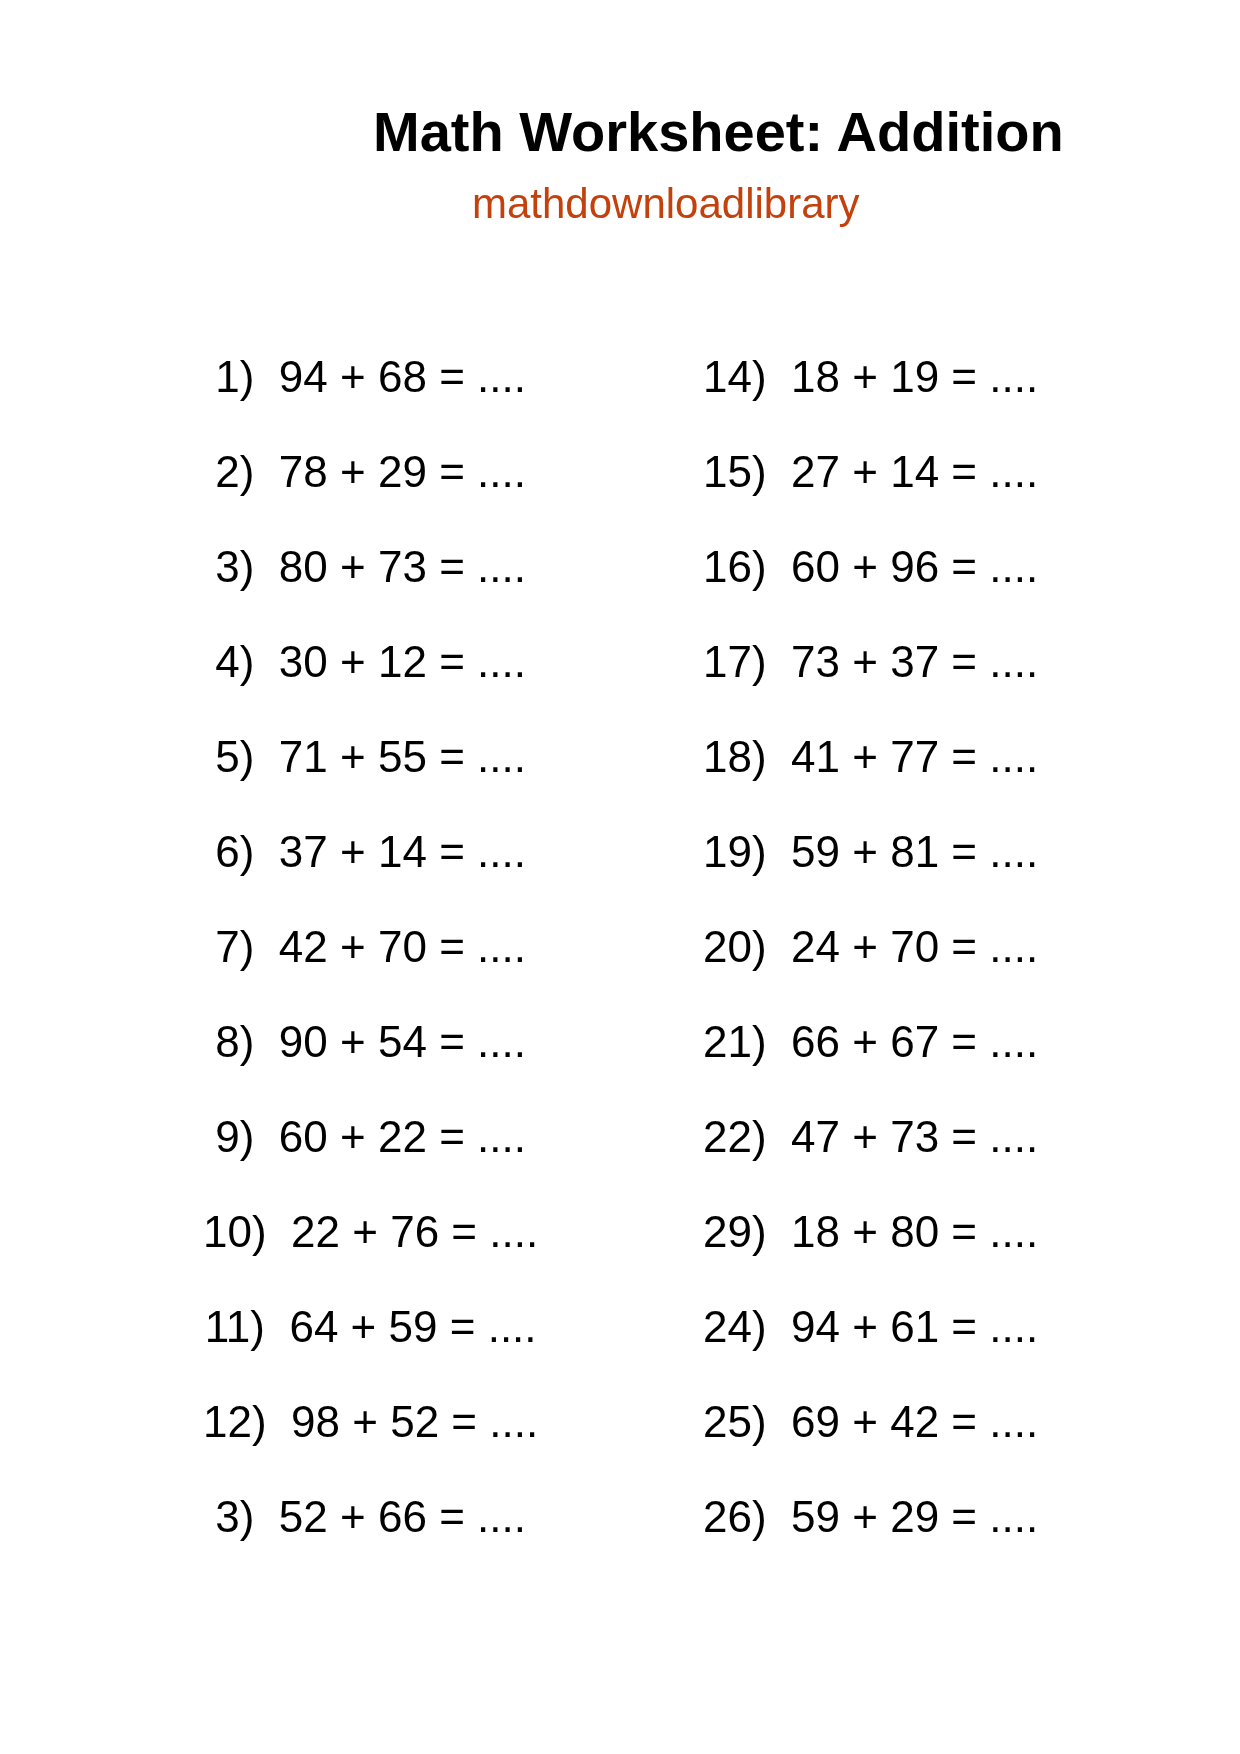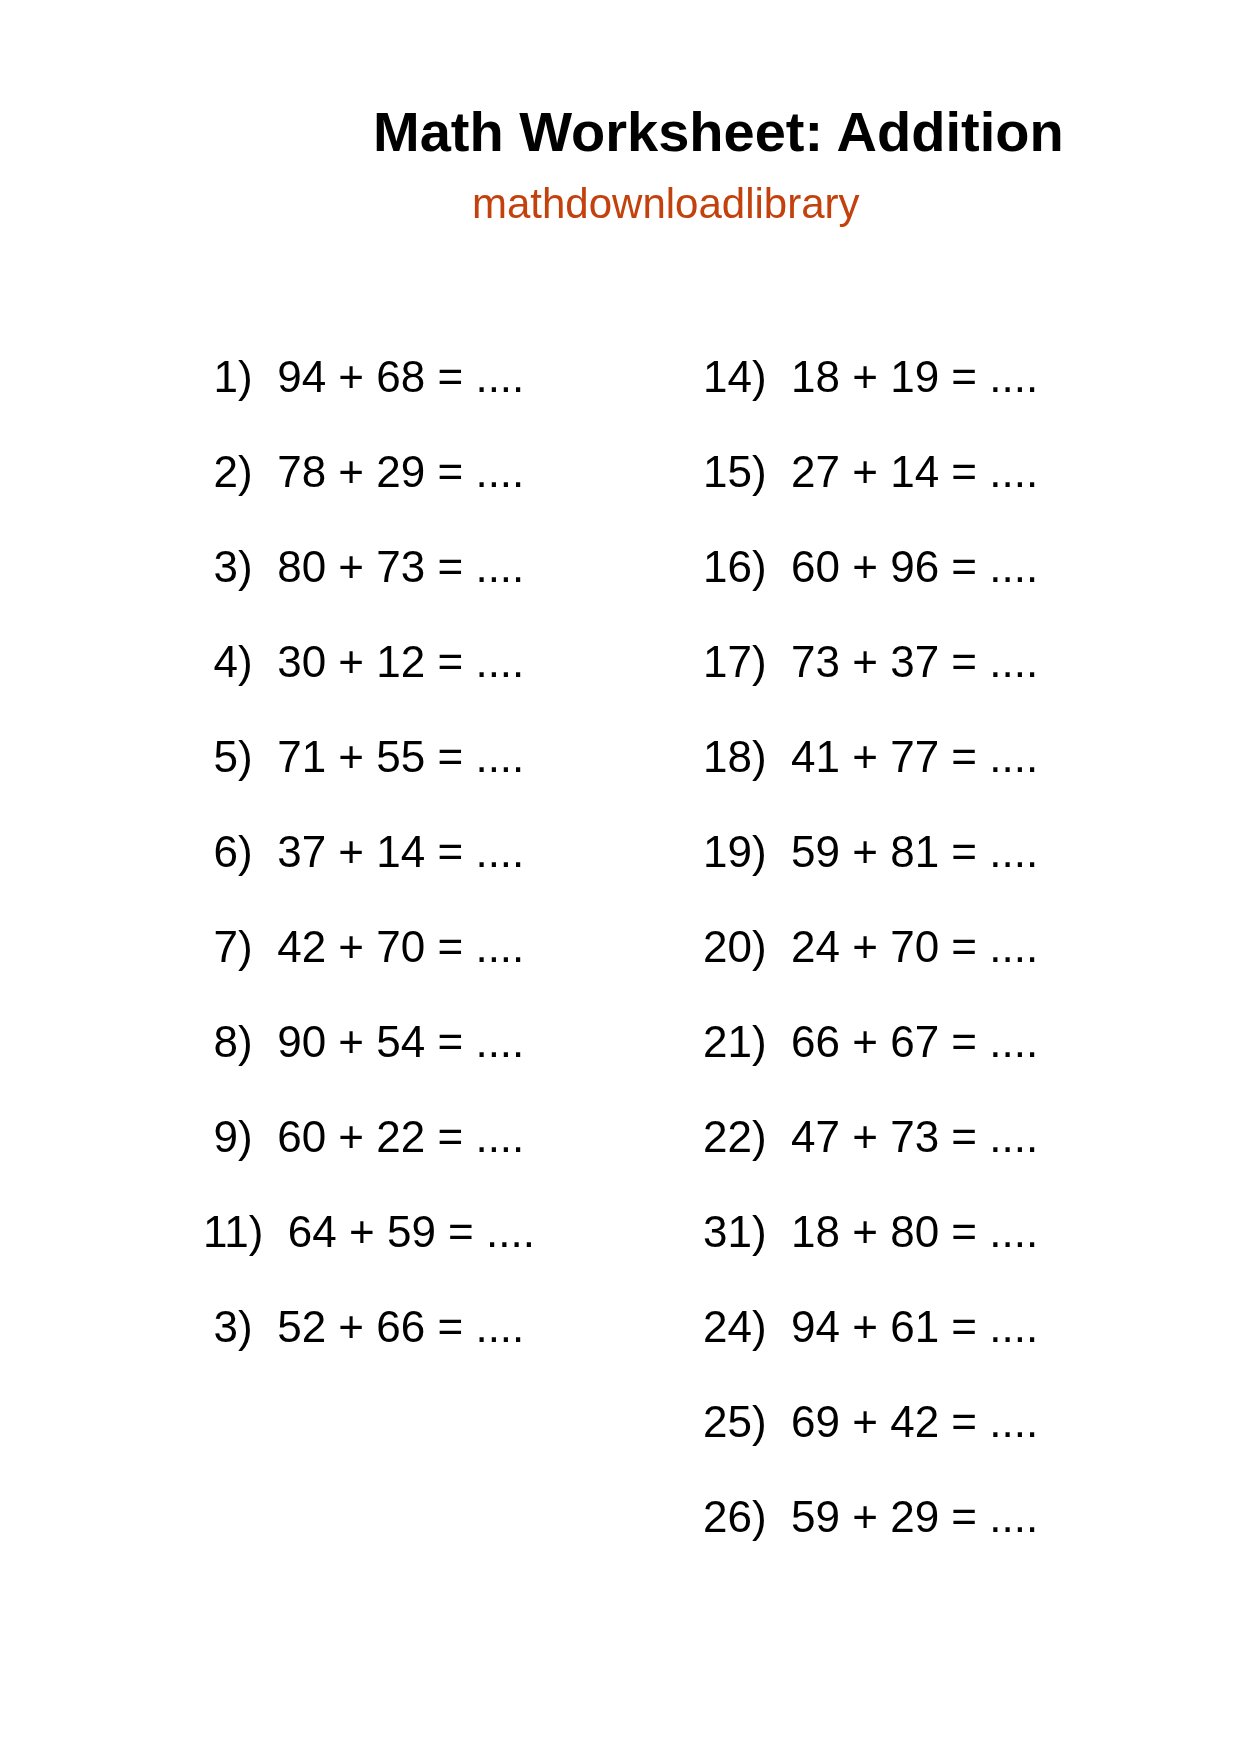--- a/index.html
+++ b/index.html
@@ -57,30 +57,32 @@
 <div class="column left">
     <div class="problem"><span>1)</span>  <span>94</span> <span>+</span> <span>68</span> <span>=</span> <span>....</span></div>
     <div class="problem"><span>2)</span>  <span>78</span> <span>+</span> <span>29</span> <span>=</span> <span>....</span></div>
     <div class="problem"><span>3)</span>  <span>80</span> <span>+</span> <span>73</span> <span>=</span> <span>....</span></div>
     <div class="problem"><span>4)</span>  <span>30</span> <span>+</span> <span>12</span> <span>=</span> <span>....</span></div>
     <div class="problem"><span>5)</span>  <span>71</span> <span>+</span> <span>55</span> <span>=</span> <span>....</span></div>
     <div class="problem"><span>6)</span>  <span>37</span> <span>+</span> <span>14</span> <span>=</span> <span>....</span></div>
     <div class="problem"><span>7)</span>  <span>42</span> <span>+</span> <span>70</span> <span>=</span> <span>....</span></div>
     <div class="problem"><span>8)</span>  <span>90</span> <span>+</span> <span>54</span> <span>=</span> <span>....</span></div>
     <div class="problem"><span>9)</span>  <span>60</span> <span>+</span> <span>22</span> <span>=</span> <span>....</span></div>
+    <div class="problem"><span>10)</span>  <span>22</span> <span>+</span> <span>76</span> <span>=</span> <span>....</span></div>
     <div class="problem"><span>11)</span>  <span>64</span> <span>+</span> <span>59</span> <span>=</span> <span>....</span></div>
+    <div class="problem"><span>12)</span>  <span>98</span> <span>+</span> <span>52</span> <span>=</span> <span>....</span></div>
     <div class="problem"><span>3)</span>  <span>52</span> <span>+</span> <span>66</span> <span>=</span> <span>....</span></div>
   </div>
 <div class="column right">
     <div class="problem"><span>14)</span>  <span>18</span> <span>+</span> <span>19</span> <span>=</span> <span>....</span></div>
     <div class="problem"><span>15)</span>  <span>27</span> <span>+</span> <span>14</span> <span>=</span> <span>....</span></div>
     <div class="problem"><span>16)</span>  <span>60</span> <span>+</span> <span>96</span> <span>=</span> <span>....</span></div>
     <div class="problem"><span>17)</span>  <span>73</span> <span>+</span> <span>37</span> <span>=</span> <span>....</span></div>
     <div class="problem"><span>18)</span>  <span>41</span> <span>+</span> <span>77</span> <span>=</span> <span>....</span></div>
     <div class="problem"><span>19)</span>  <span>59</span> <span>+</span> <span>81</span> <span>=</span> <span>....</span></div>
     <div class="problem"><span>20)</span>  <span>24</span> <span>+</span> <span>70</span> <span>=</span> <span>....</span></div>
     <div class="problem"><span>21)</span>  <span>66</span> <span>+</span> <span>67</span> <span>=</span> <span>....</span></div>
     <div class="problem"><span>22)</span>  <span>47</span> <span>+</span> <span>73</span> <span>=</span> <span>....</span></div>
-    <div class="problem"><span>31)</span>  <span>18</span> <span>+</span> <span>80</span> <span>=</span> <span>....</span></div>
+    <div class="problem"><span>29)</span>  <span>18</span> <span>+</span> <span>80</span> <span>=</span> <span>....</span></div>
     <div class="problem"><span>24)</span>  <span>94</span> <span>+</span> <span>61</span> <span>=</span> <span>....</span></div>
     <div class="problem"><span>25)</span>  <span>69</span> <span>+</span> <span>42</span> <span>=</span> <span>....</span></div>
     <div class="problem"><span>26)</span>  <span>59</span> <span>+</span> <span>29</span> <span>=</span> <span>....</span></div>
   </div>
 
 </body></html>

